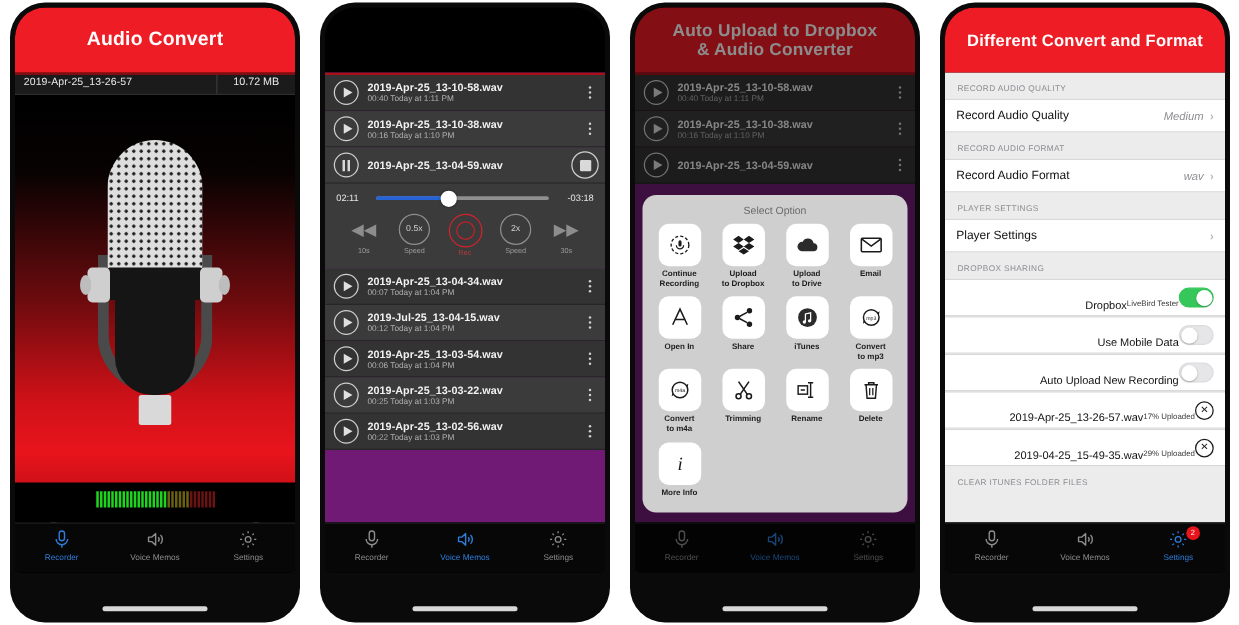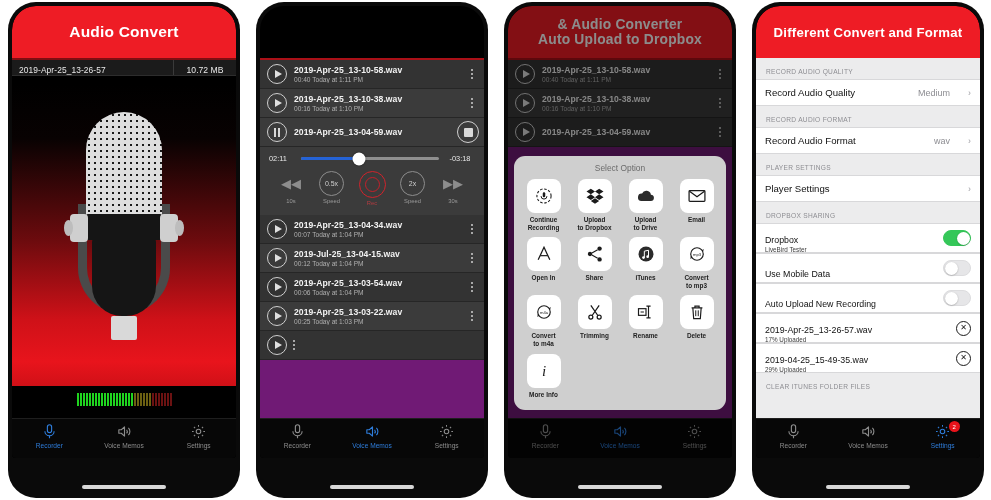--- a/index.html
+++ b/index.html
@@ -45,21 +45,21 @@
   }
   .banner.one-line{ height:52px; font-size:15.5px; }
   .banner.two-line{ height:52px; font-size:13.8px; line-height:15px; padding:0 6px;}
 
   
   .p1-top{
     position:absolute; top:52px; left:0; width:100%; height:2px; background:#7e0e12;
   }
   .p1-filebar{
     position:absolute; top:54px; left:0; width:100%; height:16px;
-    background:#1b1b1b; display:flex; align-items:flex-end;
+    background:#1b1b1b; display:flex; align-items:flex-start;
     color:#e8e8e8; font-size:8.4px; border-bottom:1px solid #2d2d2d;
   }
   .p1-filename{ flex:1; padding-left:7px; letter-spacing:.1px;}
   .p1-sep{ width:1px; height:100%; background:#3a3a3a; }
   .p1-size{ width:62px; text-align:center; font-size:8.6px;}
   .p1-mic-area{
     position:absolute; top:78px; left:0; width:100%; height:302px;
     background:linear-gradient(180deg,#000 0%, #080202 18%, #6d0b0e 52%, #cf1118 78%, #e8141c 92%, #d01017 100%);
     overflow:hidden;
   }
@@ -175,21 +175,21 @@
   .kebab i{ width:2px; height:2px; border-radius:50%; background:#d0d0d0; display:block;}
   .row-stop{
     width:22px;height:22px;border-radius:50%;border:1.5px solid #cfcfcf;
     display:flex;align-items:center;justify-content:center;flex:0 0 22px;
   }
   .row-stop b{ width:9px;height:9px;background:#d9d9d9;border-radius:1px;display:block;}
 
   .player-panel{ background:#3b3b3b; padding:7px 9px 9px; }
   .seek-row{ display:flex; align-items:center; gap:6px; }
   .seek-time{ color:#e7e7e7; font-size:7.4px; width:26px;}
-  .seek-time.right{ text-align:center; width:30px;}
+  .seek-time.right{ text-align:right; width:30px;}
   .seek-track{ position:relative; flex:1; height:3px; background:#8f8f8f; border-radius:2px;}
   .seek-fill{ position:absolute; left:0; top:0; height:3px; background:#2563d6; border-radius:2px; width:42%;}
   .seek-knob{
     position:absolute; left:42%; top:50%; transform:translate(-50%,-50%);
     width:13px;height:13px;border-radius:50%;background:#fff;
     box-shadow:0 0 2px rgba(0,0,0,.6);
   }
   .pc-row{ display:flex; align-items:flex-start; justify-content:space-between; margin-top:8px; padding:0 4px;}
   .pc{ display:flex; flex-direction:column; align-items:center; width:36px; }
   .pc-label{ color:#9a9a9a; font-size:5.8px; margin-top:2px;}
@@ -235,38 +235,38 @@
     padding:10px 10px 4px; color:#8d8d92; font-size:6.6px; letter-spacing:.3px;
     text-transform:uppercase;
   }
   .cell-row{
     background:#fff; height:27px; display:flex; align-items:center;
     padding:0 9px; border-top:.5px solid #d8d8da; border-bottom:.5px solid #d8d8da;
   }
   .cell-row.tall{ height:30px; align-items:center;}
   .cell-title{ flex:1; color:#111; font-size:9.6px; }
   .cell-sub{ color:#3a3a3a; font-size:6.3px; margin-top:1px;}
-  .cell-value{ color:#8d8d92; font-size:9px; margin-right:18px;}
+  .cell-value{ color:#8d8d92; font-size:9px; margin-right:5px;font-style:italic;}
   .chev{ color:#b9b9bd; font-size:9px; font-weight:bold;}
   .sw{
     width:28px;height:16px;border-radius:9px;background:#e6e6e8;
     border:1px solid #dcdcde; position:relative; flex:0 0 28px;
   }
   .sw.on{ background:#35c759; border-color:#35c759;}
   .sw i{
     position:absolute; top:1px; left:1px; width:13px;height:13px;border-radius:50%;
     background:#fff; box-shadow:0 .5px 1.5px rgba(0,0,0,.3); display:block;
   }
   .sw.on i{ left:13px; }
   .xmark{
     width:15px;height:15px;border-radius:50%;border:1.3px solid #1b1b1b;
     display:flex;align-items:center;justify-content:center;
     font-size:8px; color:#1b1b1b; flex:0 0 15px; line-height:1;
   }
-  .two-line-cell{ display:flex; flex-direction:column; justify-content:flex-end; flex:1;margin-top:12px;}
+  .two-line-cell{ display:flex; flex-direction:row; justify-content:flex-end; flex:1;margin-top:12px;}
   .two-line-cell .t{ color:#111; font-size:8.8px;}
   .tabbar.white-top{ border-top:.5px solid #1e1e1e; }
 </style>
 </head>
 <body>
 
 <div class="stage">
 
   <div class="phone">
     <div class="phone-body">
@@ -513,20 +513,24 @@
                 <div class="kebab">
                   <i></i>
                   <i></i>
                   <i></i>
                 </div>
               </div>
               <div class="row">
                 <div class="row-play">
                   <div class="tri"></div>
                 </div>
+                <div class="row-text">
+                  <div class="row-name">2019-Apr-25_13-02-56.wav</div>
+                  <div class="row-meta">00:22  Today at 1:03 PM</div>
+                </div>
                 <div class="kebab">
                   <i></i>
                   <i></i>
                   <i></i>
                 </div>
               </div>
             </div>
         </div>
 
         <div class="tabbar" id="tabbar-1">
@@ -558,22 +562,22 @@
       <div class="home-indicator"></div>
     </div>
   </div>
 
   <div class="phone">
     <div class="phone-body">
       <div class="screen">
 
         <div class="banner two-line">
           <div>
+            <div>Auto Upload to Dropbox</div>
             <div>&amp; Audio Converter</div>
-            <div>Auto Upload to Dropbox</div>
           </div>
         </div>
 
         <div class="list">
           <div class="list-top-line"></div>
           <div class="row">
             <div class="row-play">
                 <div class="tri"></div>
               </div>
             <div class="row-text">

